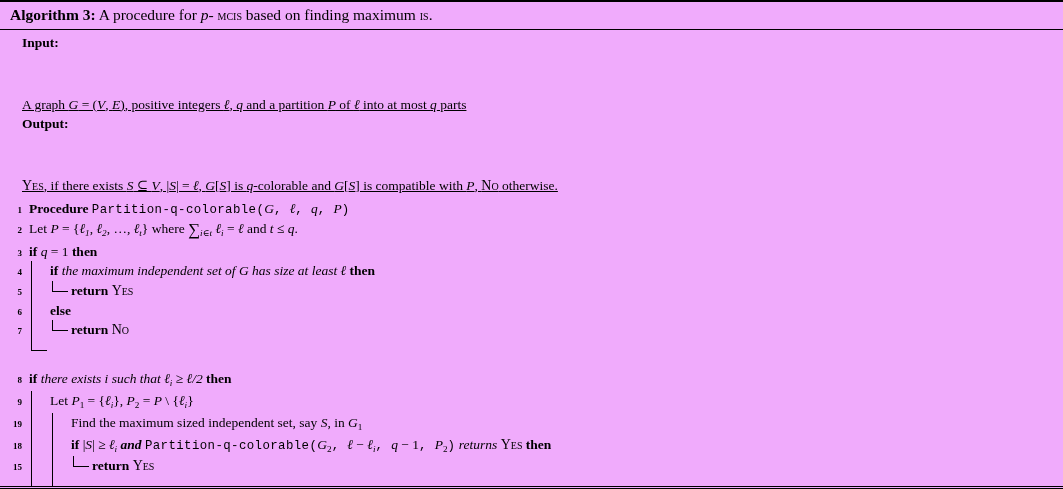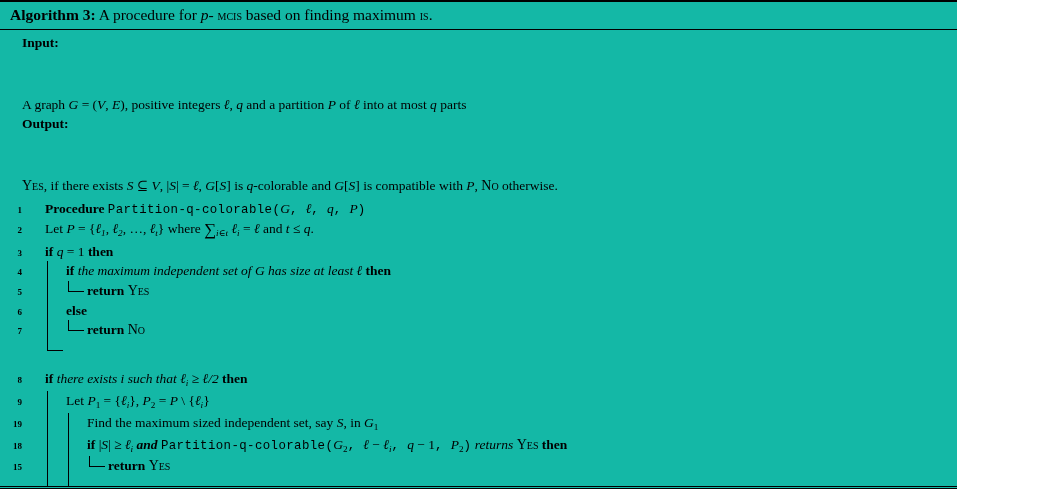--- a/index.html
+++ b/index.html
@@ -5,24 +5,24 @@
   html, body {
     margin: 0;
     padding: 0;
     background: #ffffff;
   }
   body {
     font-family: "Liberation Serif", "DejaVu Serif", serif;
     color: #000000;
   }
   .algo-frame {
-    width: 957px;
+    width: 1063px;
     height: 489px;
     box-sizing: border-box;
-    background: #14b8a6;
+    background: #f0abfc;
     border-top: 2px solid #000;
     border-bottom: 3px double #000;
     position: relative;
     overflow: hidden;
   }
   .algo-title {
     font-size: 15.5px;
     padding: 3px 10px 4px 10px;
     border-bottom: 1.5px solid #000;
     line-height: 1.25;
@@ -38,21 +38,21 @@
     line-height: 1.42;
     white-space: nowrap;
     padding-left: 22px;
     flex-direction: column;
   }
   .io-label {
     font-weight: bold;
     width: 62px;
     flex: 0 0 62px;
   }
-  .io-text { flex: 1 1 auto; }
+  .io-text { flex: 1 1 auto; text-decoration: underline; }
   .body-block {
     padding-top: 1px;
   }
   .ln-row {
     display: flex;
     align-items: flex-start;
     font-size: 13.5px;
     line-height: 1.0;
     min-height: 19px;
     white-space: nowrap;
@@ -66,21 +66,20 @@
     padding-right: 4px;
     box-sizing: border-box;
     padding-top: 7px;
     color: #000;
   }
   .ln-body {
     display: flex;
     align-items: stretch;
     flex: 1 1 auto;
     min-height: 19px;
-    margin-left: 16px;
   }
   
   .rail {
     flex: 0 0 16px;
     width: 16px;
     border-left: 1.2px solid #000;
     margin-left: 5px;
     box-sizing: border-box;
   }
   .rail.endhook {

